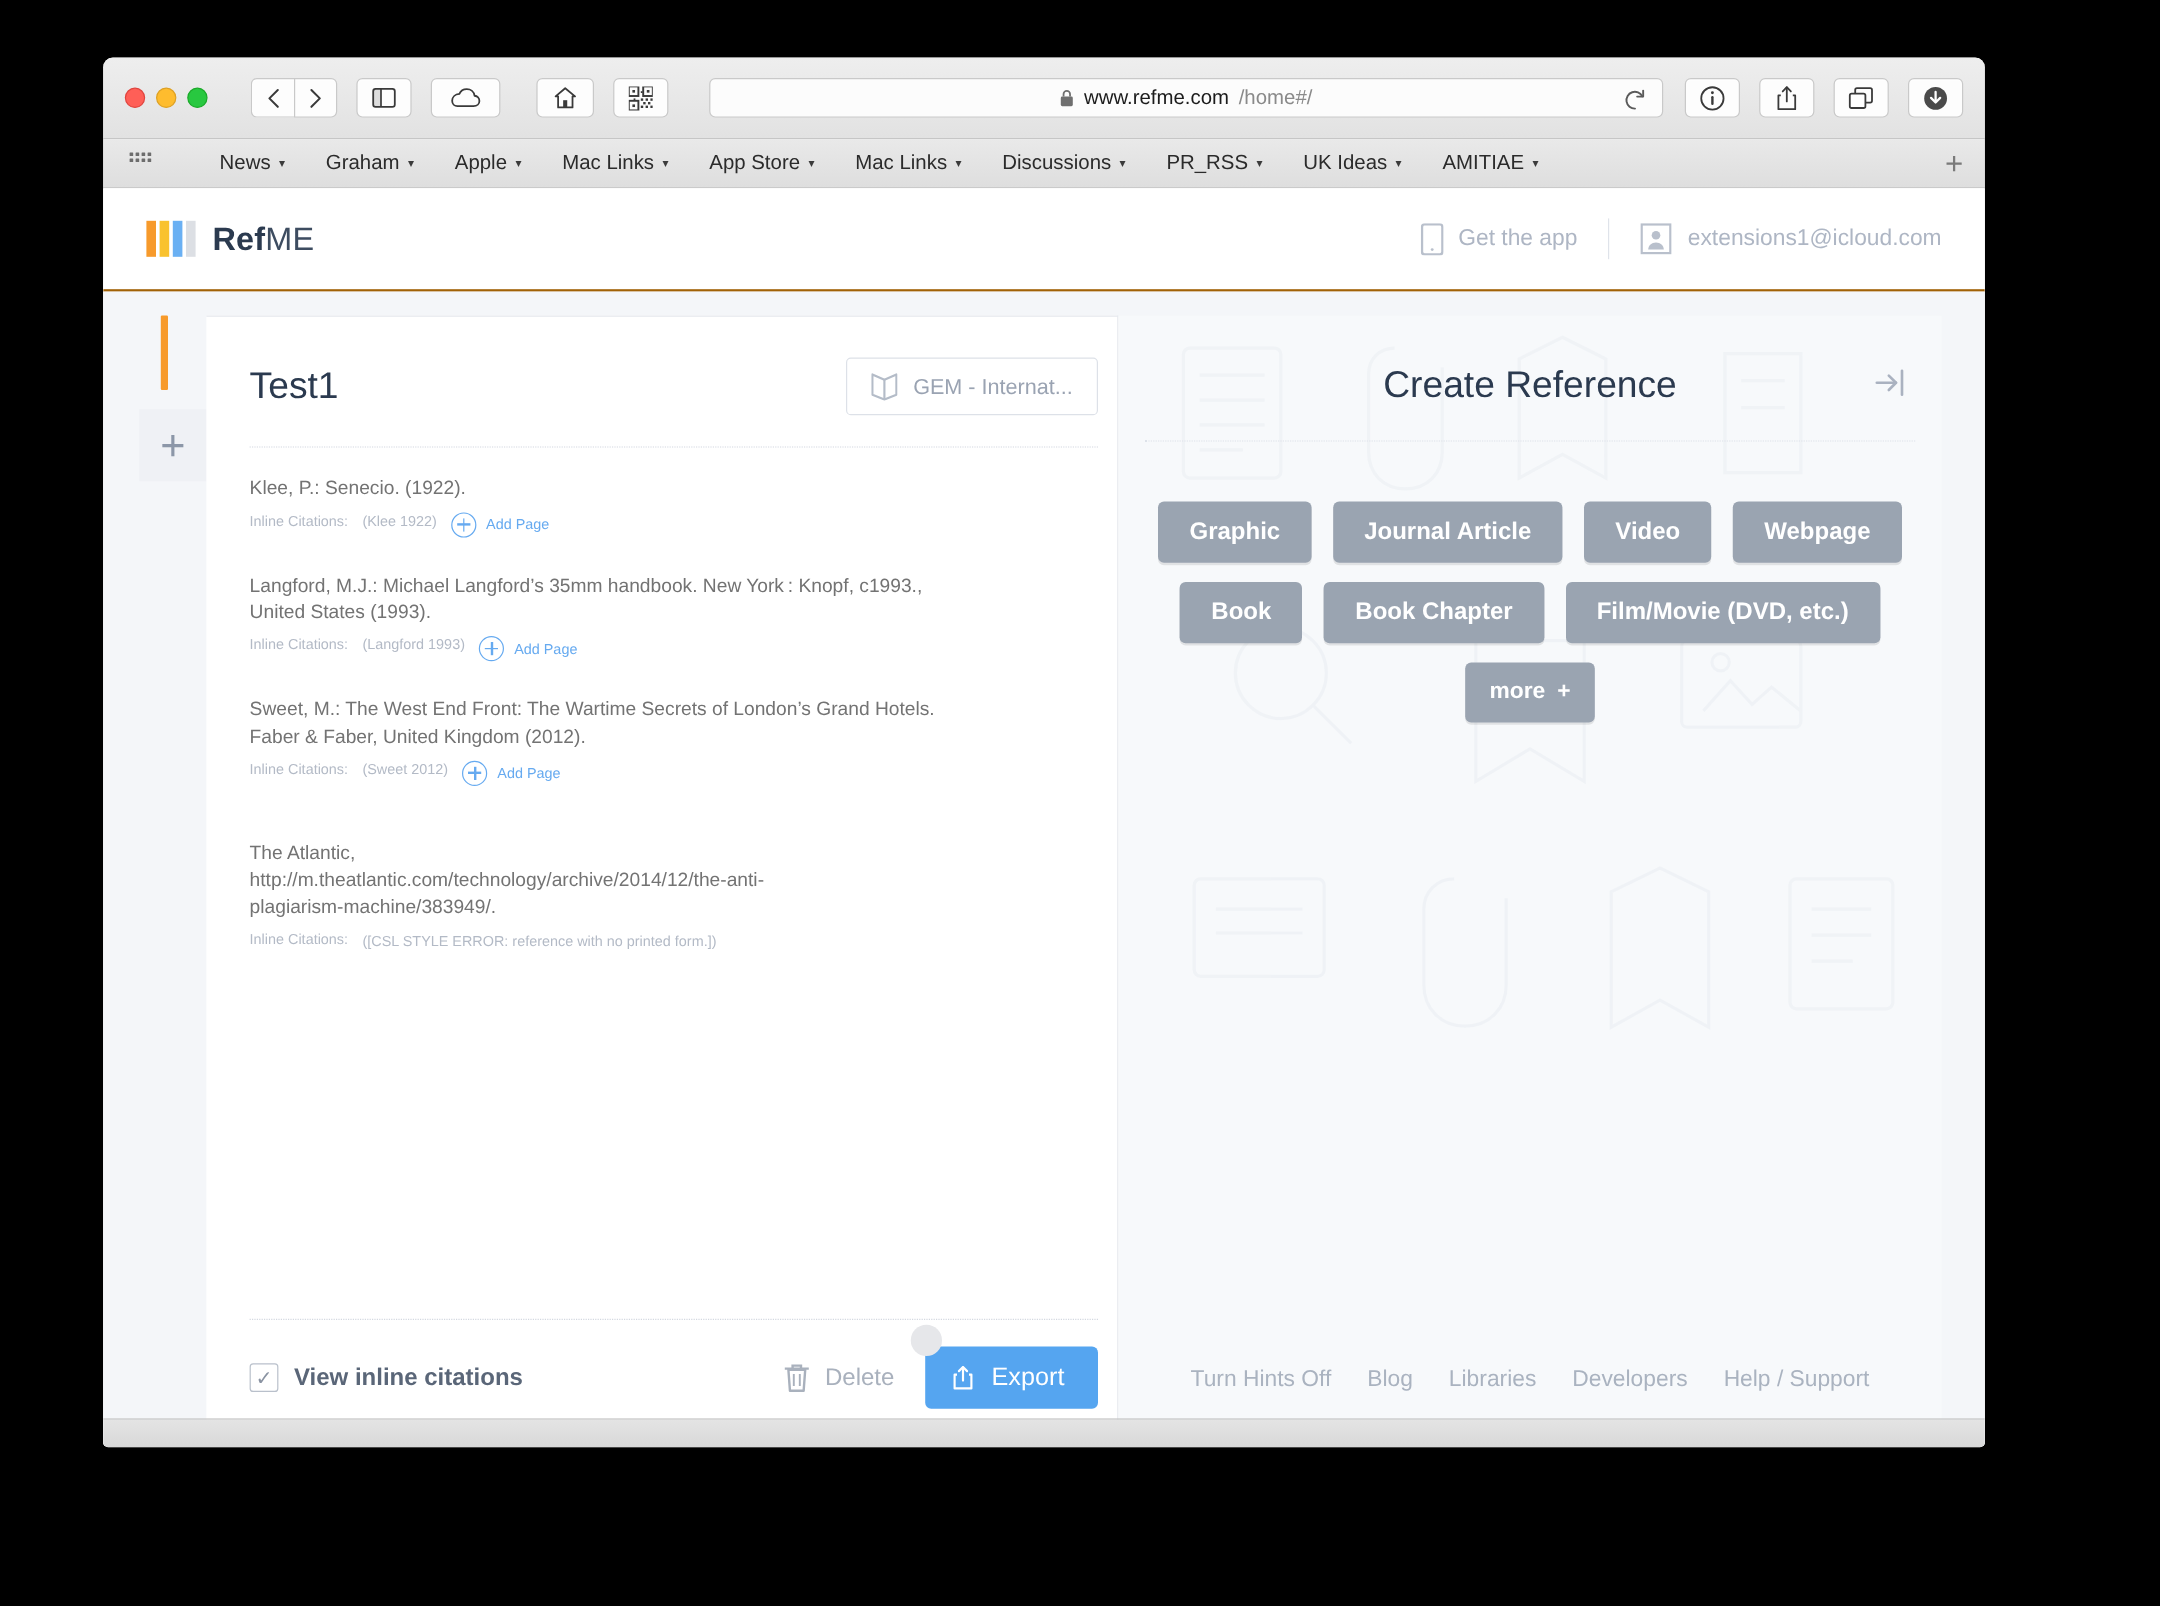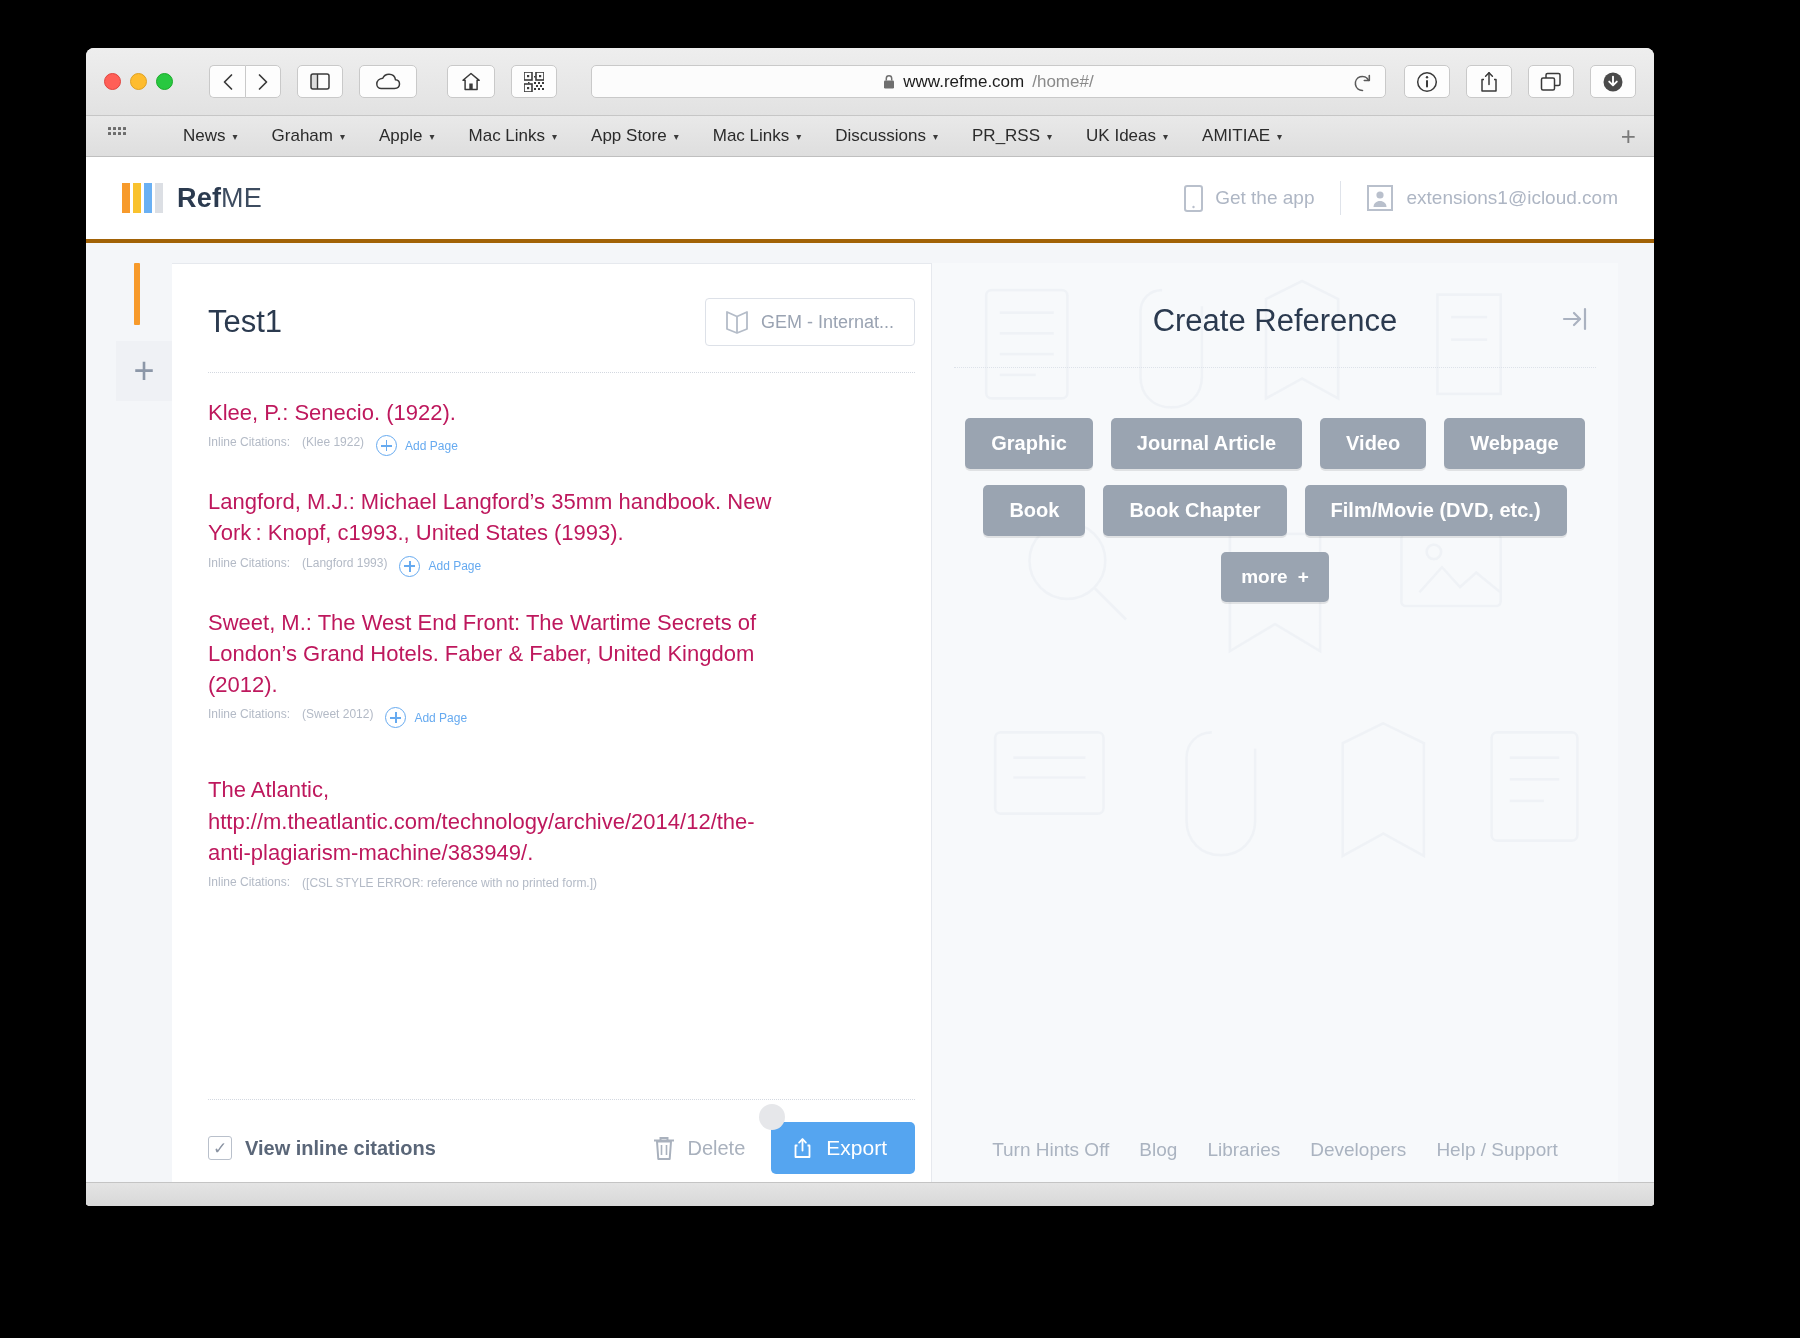--- a/index.html
+++ b/index.html
@@ -108,21 +108,21 @@
     height: 1048px;
     background: #ffffff;
   }
 
   
   #site-header {
     height: 86px;
     background: #fff;
     display: flex; align-items: center;
     padding: 0 36px 0 36px;
-    border-bottom: 4px solid #a16207;
+    border-bottom: 2px solid #a16207;
   }
   #logo { display: flex; align-items: center; gap: 14px; }
   #logo-bars { display: flex; gap: 3px; }
   #logo-bars i { width: 8px; height: 30px; display:block; }
   #logo-text { font-size: 27px; color: #2b3a4f; letter-spacing: .2px; }
   #logo-text b { font-weight: 700; }
   #logo-text span { font-weight: 400; color: #3d4c60; }
 
   #header-right {
     margin-left: auto;
@@ -183,21 +183,21 @@
     border-radius: 4px;
     padding: 11px 20px;
     display: flex; align-items: center; gap: 13px;
     color: #9aa3b2; font-size: 18px;
     background: #fff;
   }
 
   #citation-list { padding-top: 24px; flex: 1; }
   .citation { margin-bottom: 30px; }
   .cit-text {
-    font-size: 22px; color: #be185d; line-height: 1.42;
+    font-size: 16px; color: #737373; line-height: 1.42;
     max-width: 580px;
   }
   .cit-inline {
     margin-top: 7px;
     display: flex; align-items: flex-start; gap: 12px;
     font-size: 12px;
   }
   .cit-inline-label { color: #b3bac6; white-space: nowrap; }
   .cit-inline-value { color: #b3bac6; }
   .cit-inline-value.wrap { max-width: 360px; line-height: 1.45; text-align: center; }

